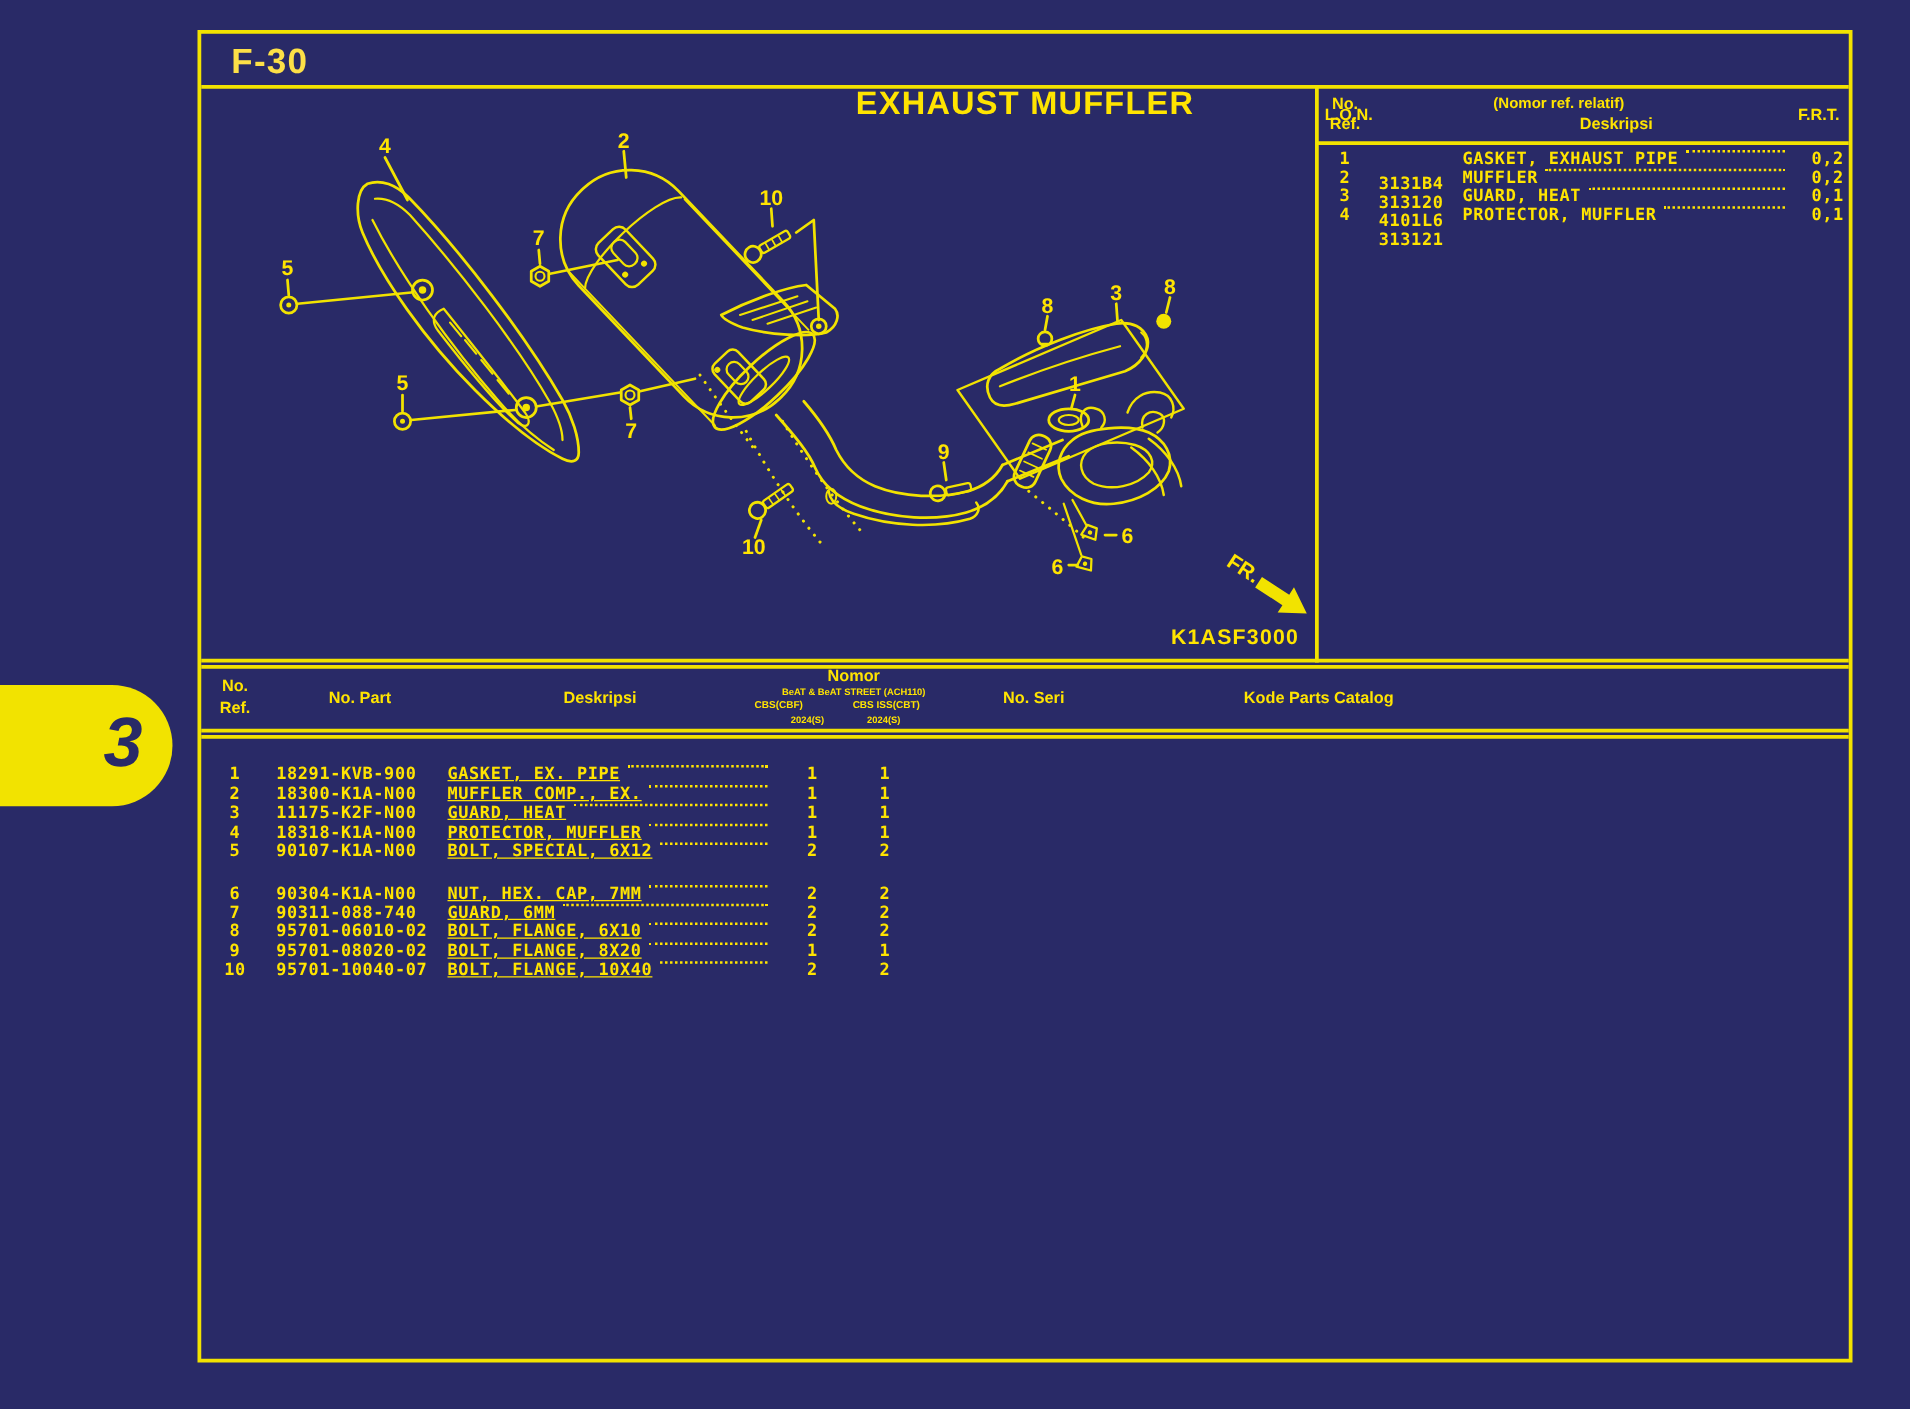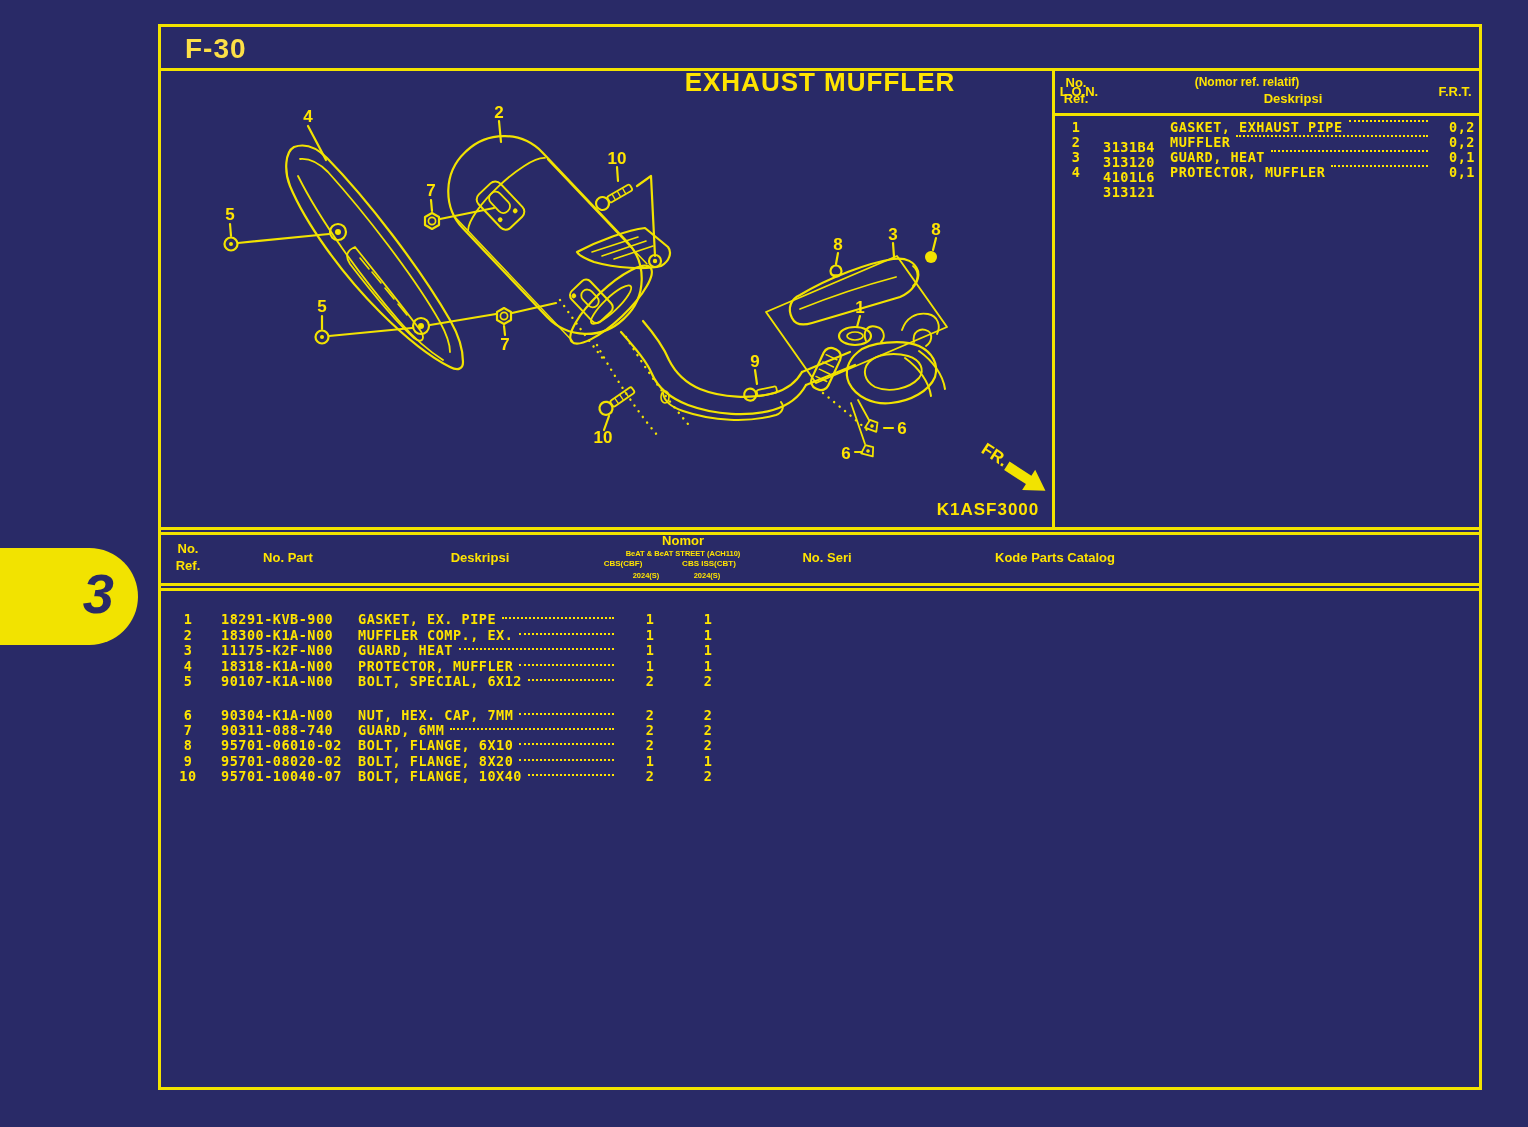--- a/index.html
+++ b/index.html
@@ -16,21 +16,21 @@
   .hdr.small{font-size:8px;}
   .rrow,.prow{position:absolute;left:0;right:0;height:16px;color:#FFE400;
       font-family:"DejaVu Sans Mono",monospace;font-weight:bold;font-size:13.5px;letter-spacing:.5px;line-height:15px;}
   .c{position:absolute;white-space:nowrap;}
   .rr{left:899px;width:32px;text-align:center;}
   .rl{left:942px;width:70px;margin-top:20px;}
   .rd{left:1009px;width:260px;display:flex;align-items:flex-start;}
   .rf{left:1274px;width:40px;text-align:right;}
   .pr{left:8px;width:38px;text-align:center;}
   .pp{left:60px;width:132px;}
-  .pd{left:197px;width:258px;display:flex;align-items:center;}
+  .pd{left:197px;width:258px;display:flex;align-items:flex-start;text-decoration:underline;}
   .q1{left:472px;width:34px;text-align:center;}
   .q2{left:530px;width:34px;text-align:center;}
   .leader{flex:1;border-bottom:2.6px dotted #FFE400;margin:0 2px 3px 6px;min-width:8px;}
   
   .tab{position:absolute;left:0;top:548px;width:138px;height:97px;background:#F2E300;
        border-radius:0 55px 55px 0;text-align:right;cursor:pointer;}
   .tab span{display:inline-block;margin:14px 24px 0 0;color:#292A67;font-size:56px;font-weight:bold;
        font-style:italic;line-height:64px;font-family:"Liberation Sans",sans-serif;}
   
   svg.diagram{position:absolute;left:0;top:44px;}

